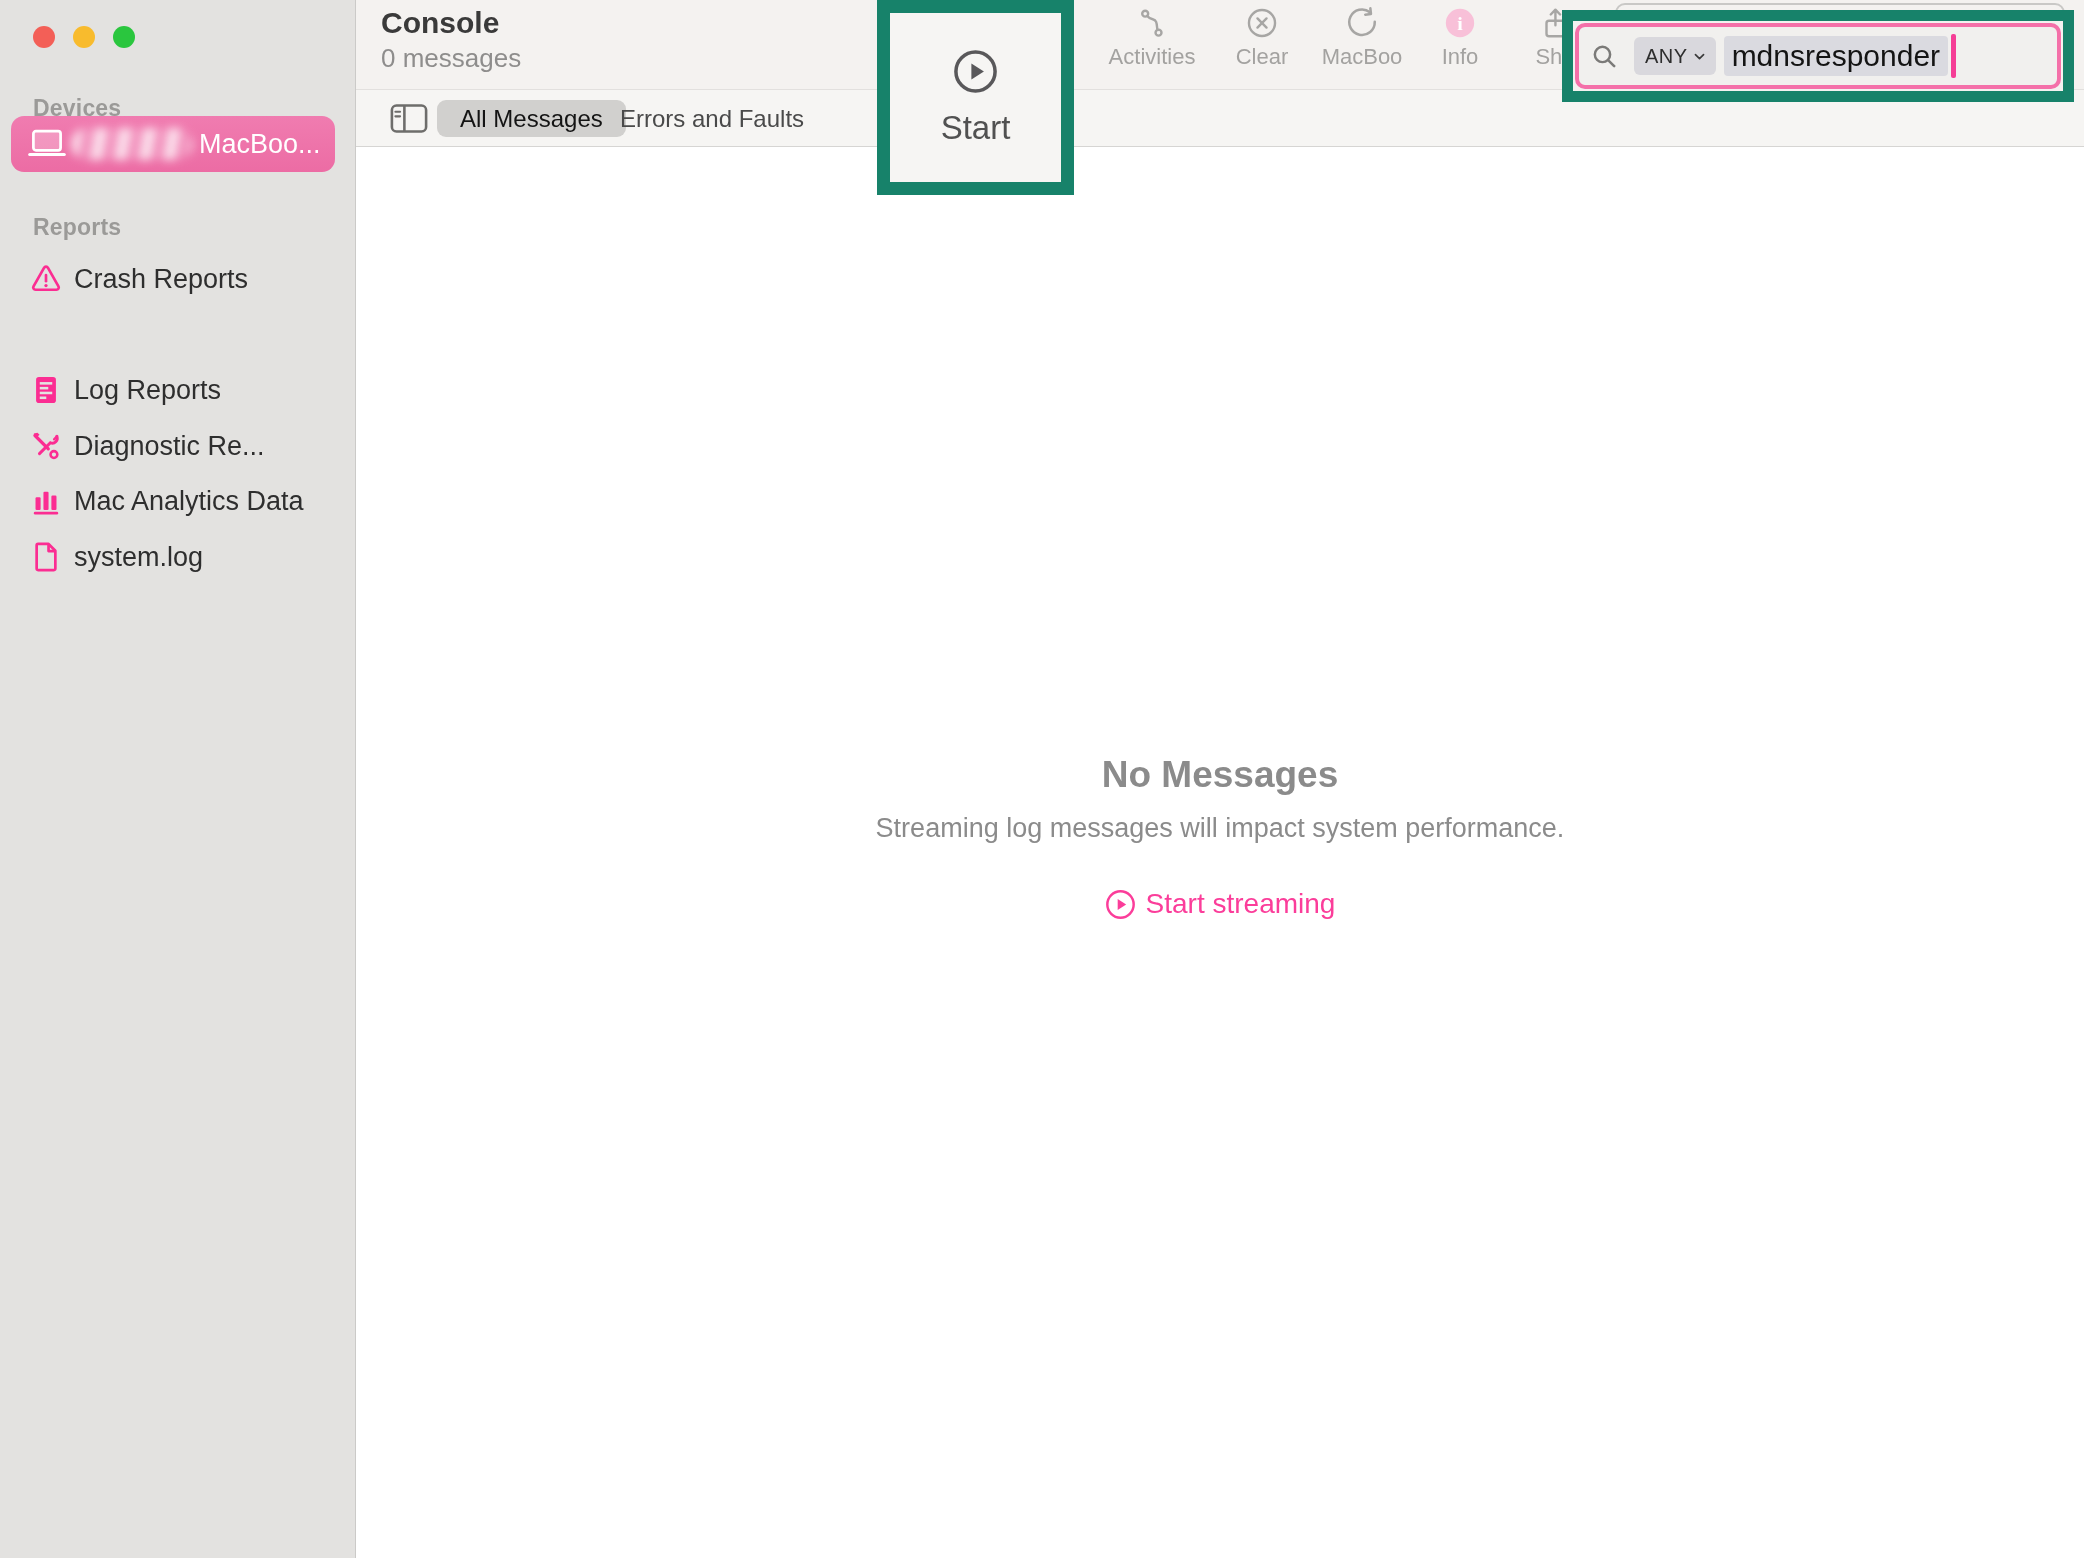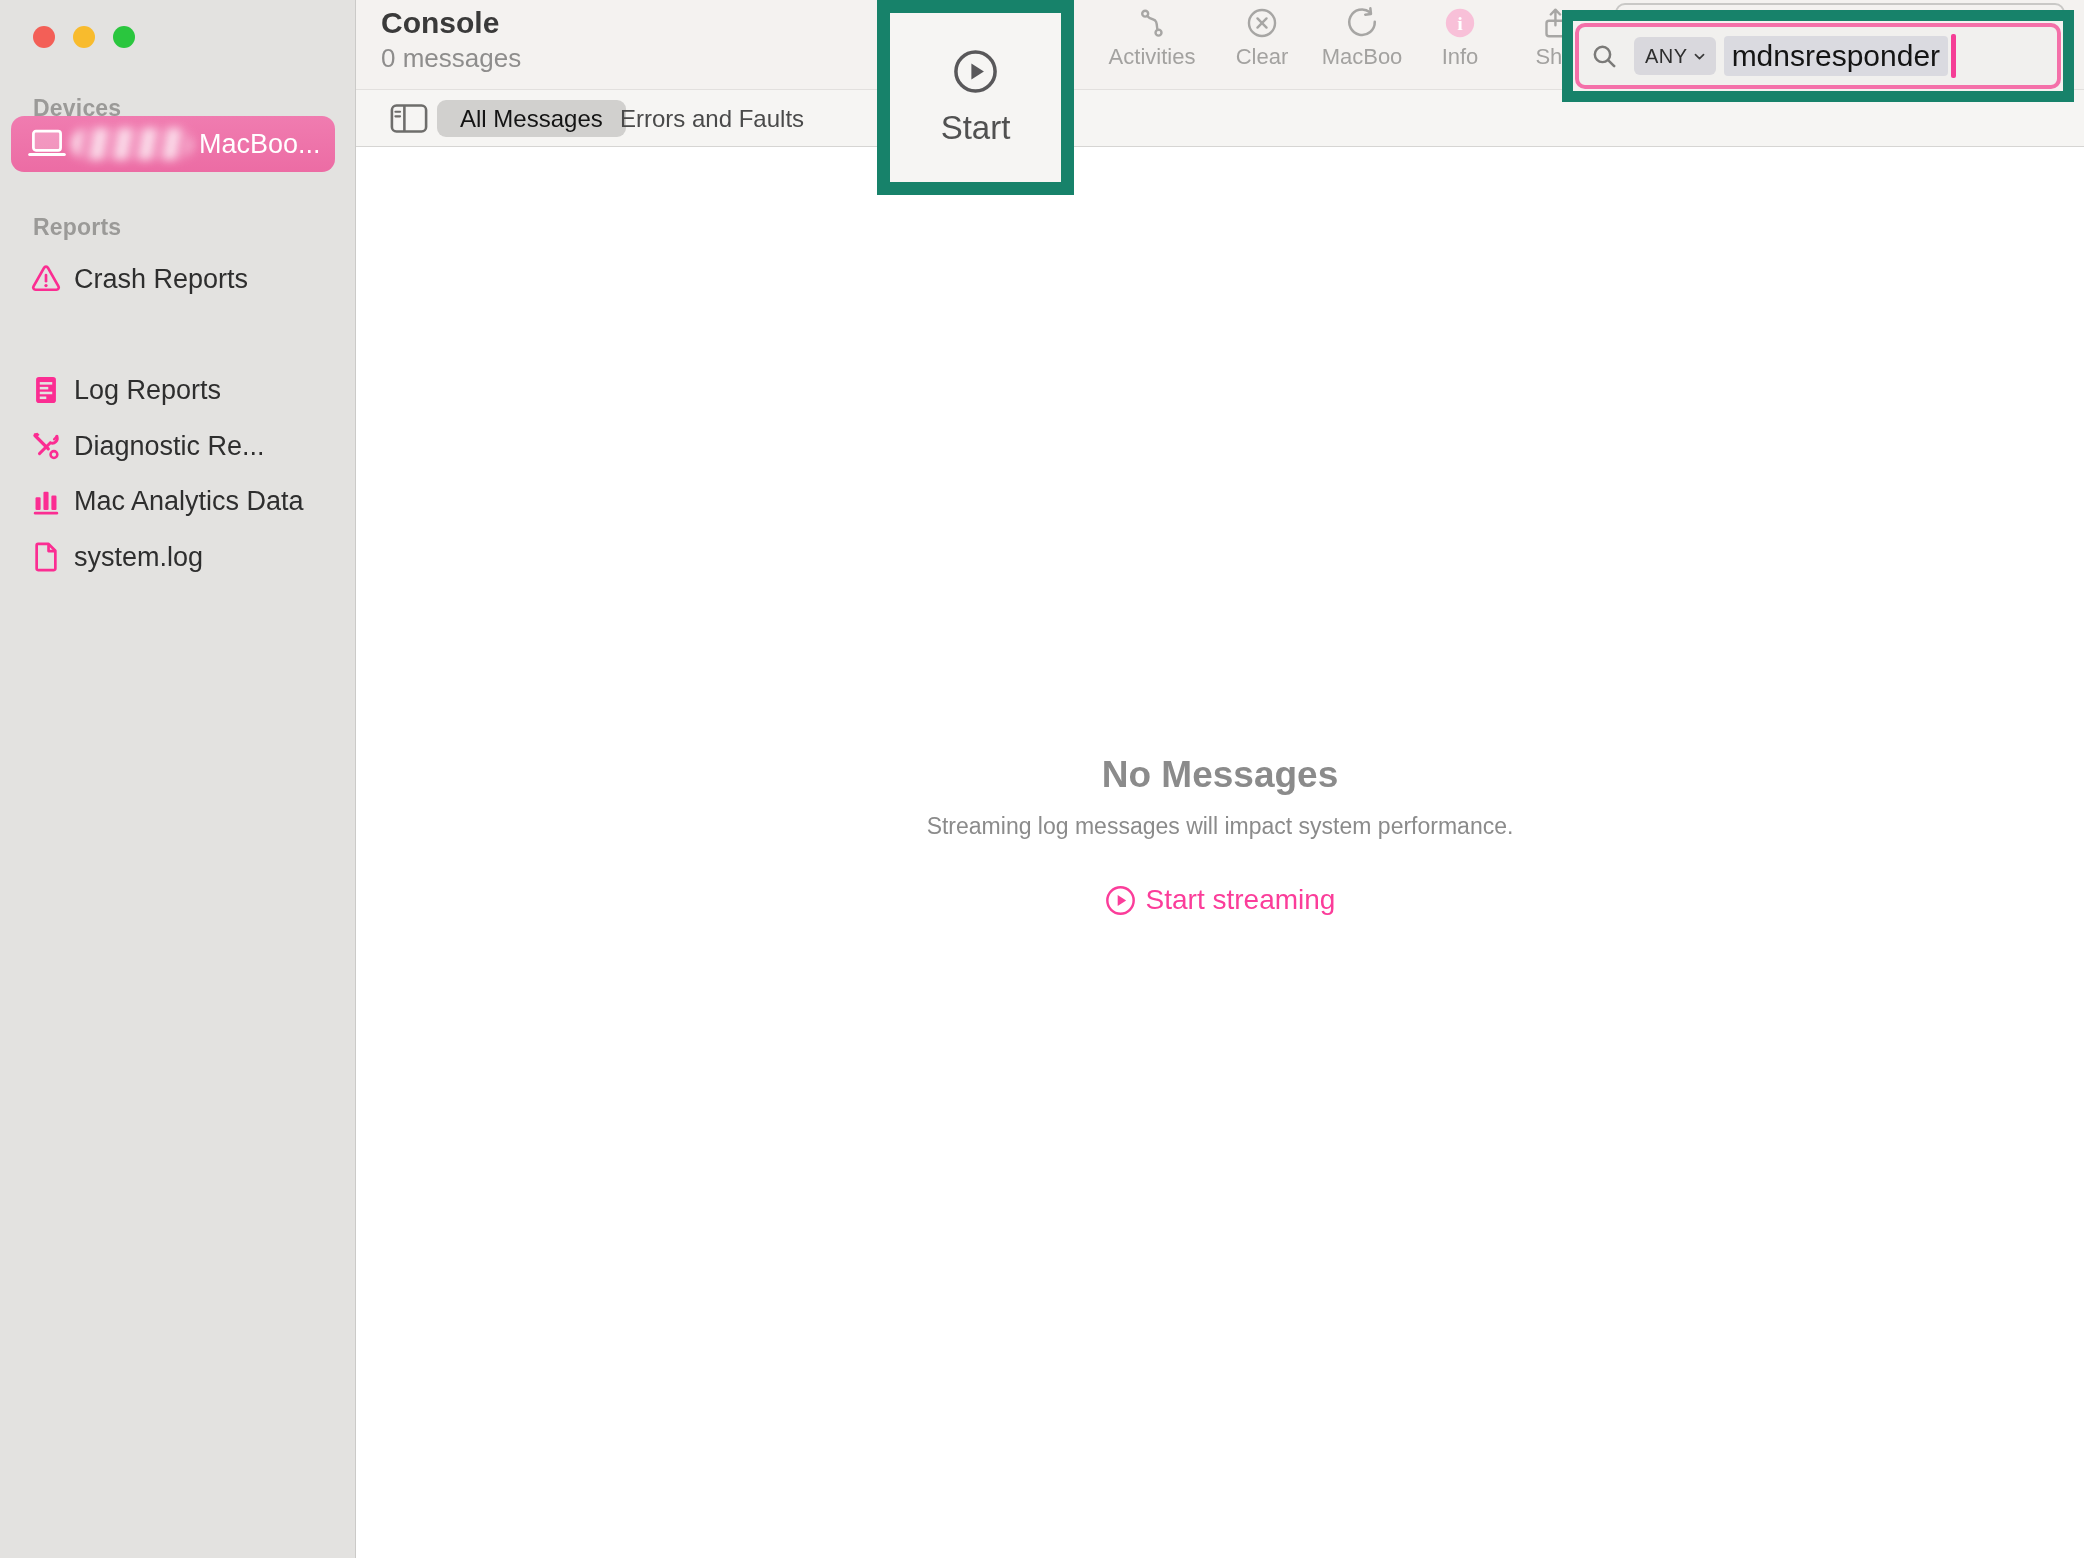--- a/index.html
+++ b/index.html
@@ -78,21 +78,21 @@
   }
   .tab-plain {
     position:absolute; left:264px; top:10px; height:37px; line-height:37px;
     font-size:24px; color:#4a4a4a;
   }
 
   
   .content { position:absolute; left:356px; top:148px; width:1728px; height:1410px; background:#ffffff; }
   .empty-state { position:absolute; left:0; top:606px; width:100%; text-align:center; }
   .empty-title { font-size:37px; font-weight:700; color:#8b8b8b; }
-  .empty-sub { font-size:23px; color:#8b8b8b; margin-top:17px; }
+  .empty-sub { font-size:27px; color:#8b8b8b; margin-top:17px; }
   .empty-action {
     margin-top:44px; display:inline-flex; align-items:center; gap:10px;
     color:#fb3d9a; cursor:pointer;
   }
   .empty-action .ic { width:31px; height:31px; }
   .empty-action .lbl { font-size:28px; font-weight:400; }
 
   
   .anno-start {
     position:absolute; left:877px; top:0; width:197px; height:195px;

